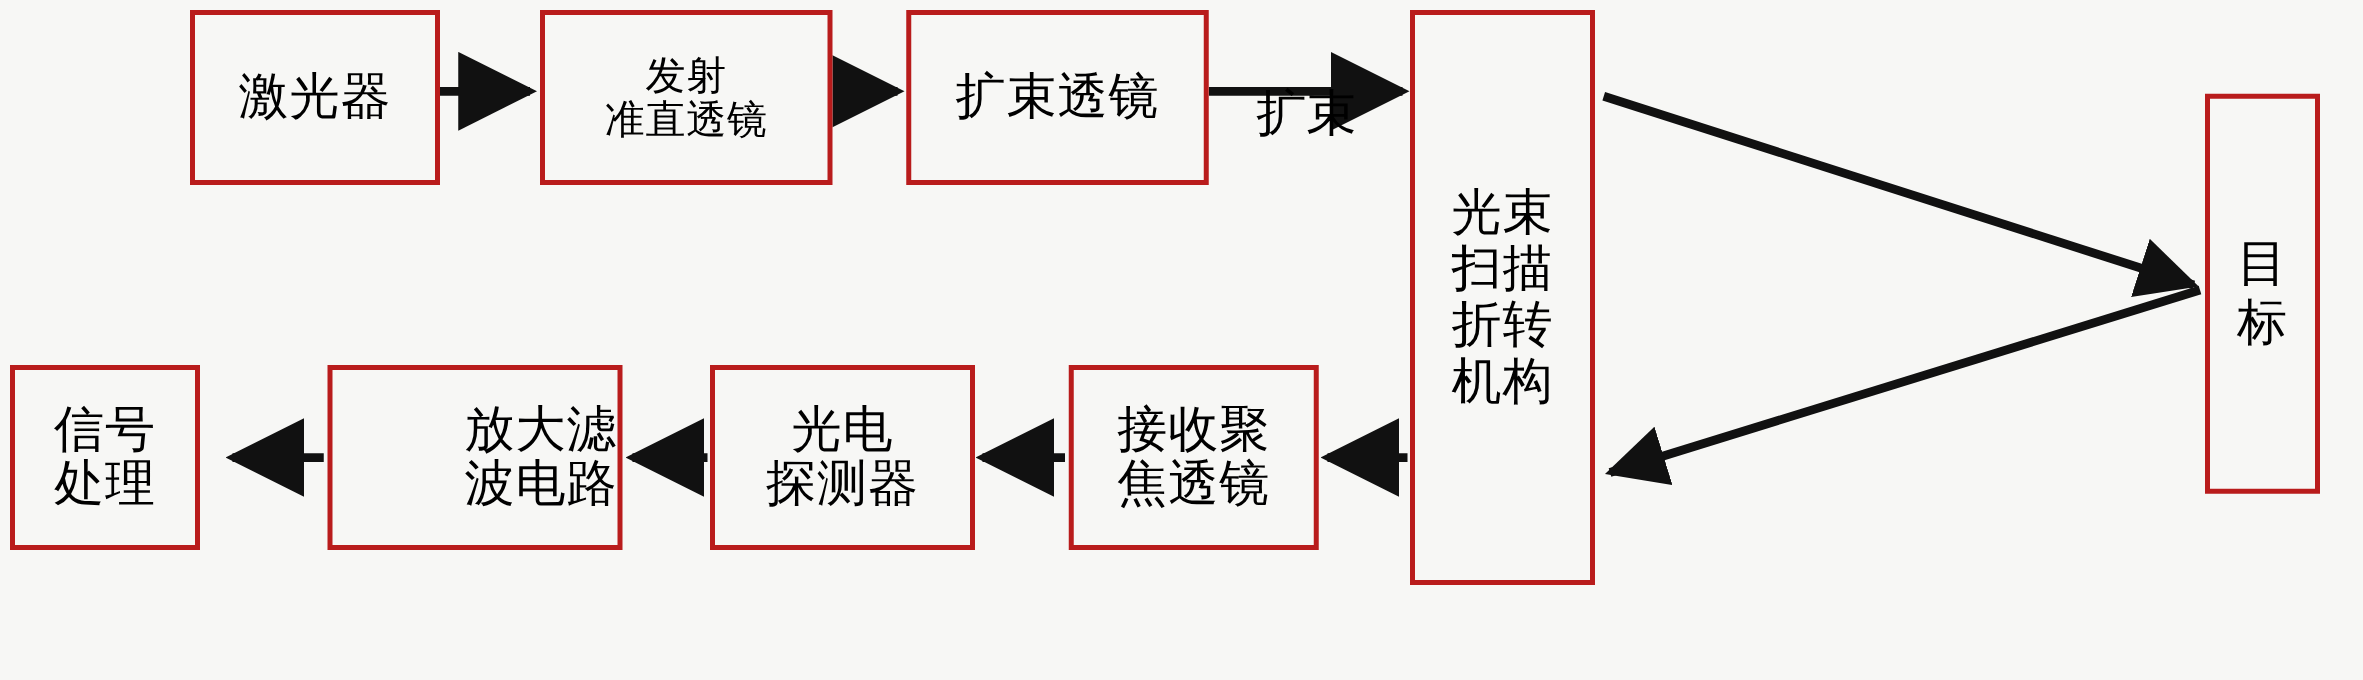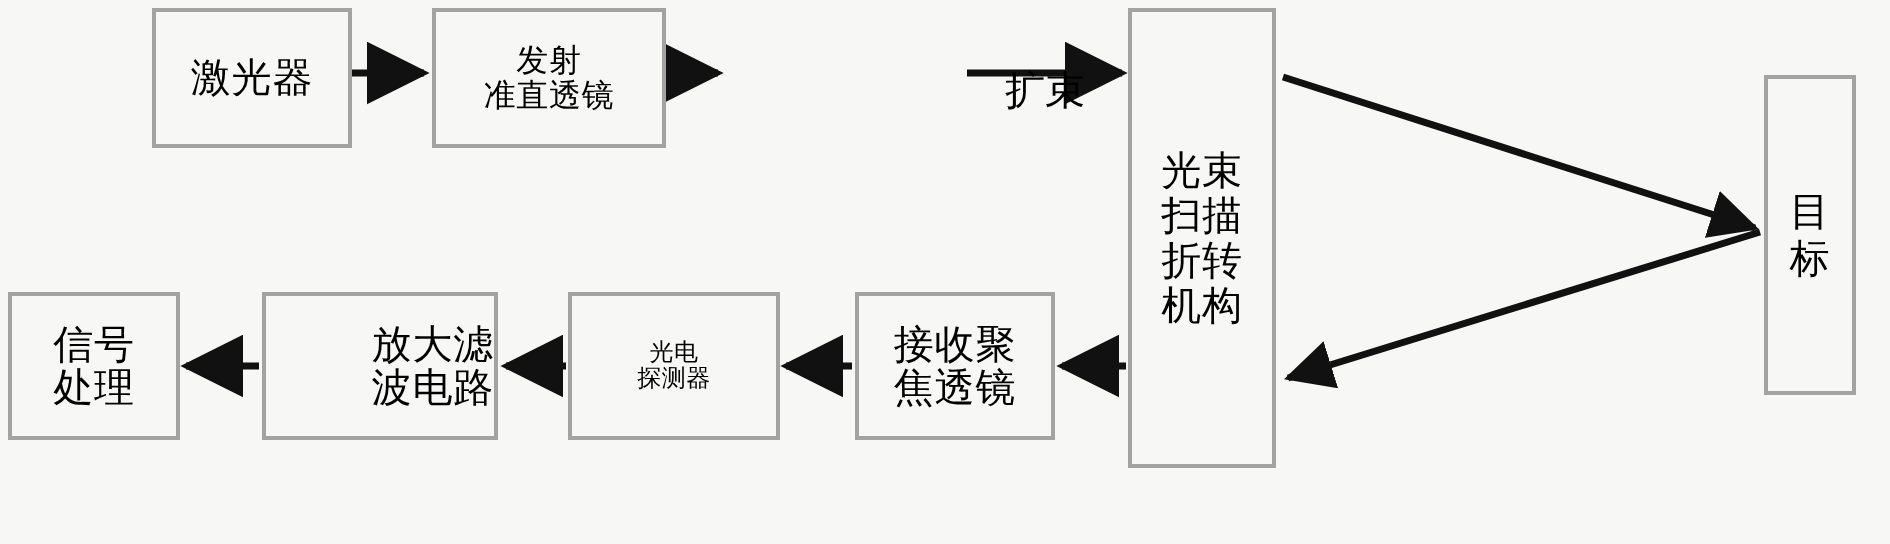--- a/index.html
+++ b/index.html
@@ -7,21 +7,21 @@
     width:1890px;height:544px;
     background:#f7f7f5;
     font-family:"DejaVu Serif","Liberation Serif",serif;
     overflow:hidden;
   }
   #stage{position:relative;width:1890px;height:544px;}
 
   .node{
     position:absolute;
     box-sizing:border-box;
-    border:4px solid #a3a3a3;
+    border:4px solid #b91c1c;
     background:#f7f7f5;
     display:flex;
     align-items:center;
     justify-content:center;
     text-align:center;
     color:#000;
     font-weight:400;
     line-height:1.08;
     letter-spacing:0.02em;
   }
@@ -99,20 +99,25 @@
     </span>
   </div>
 
   <div class="node" style="left:432px;top:8px;width:234px;height:140px;font-size:32px;">
     <span class="lines">
       <span>发射</span>
       <span>准直透镜</span>
     </span>
   </div>
 
+  <div class="node" style="left:725px;top:8px;width:242px;height:140px;font-size:40px;">
+    <span class="lines">
+      <span>扩束透镜</span>
+    </span>
+  </div>
 
   <div class="lbl" style="left:990px;top:16px;width:110px;font-size:40px;">扩束</div>
 
   <div class="node" style="left:1128px;top:8px;width:148px;height:460px;font-size:40px;line-height:1.12;">
     <span class="lines">
       <span>光束</span>
       <span>扫描</span>
       <span>折转</span>
       <span>机构</span>
     </span>
@@ -125,34 +130,34 @@
     </span>
   </div>
 
   <div class="node" style="left:855px;top:292px;width:200px;height:148px;font-size:40px;">
     <span class="lines">
       <span>接收聚</span>
       <span>焦透镜</span>
     </span>
   </div>
 
-  <div class="node" style="left:568px;top:292px;width:212px;height:148px;font-size:24px;">
+  <div class="node" style="left:568px;top:292px;width:212px;height:148px;font-size:40px;">
     <span class="lines">
       <span>光电</span>
       <span>探测器</span>
     </span>
   </div>
 
   <div class="node" style="left:262px;top:292px;width:236px;height:148px;font-size:40px;justify-content:flex-end;">
     <span class="lines">
       <span>放大滤</span>
       <span>波电路</span>
     </span>
   </div>
 
-  <div class="node" style="left:8px;top:292px;width:172px;height:148px;font-size:40px;">
+  <div class="node" style="left:8px;top:292px;width:152px;height:148px;font-size:40px;">
     <span class="lines">
       <span>信号</span>
       <span>处理</span>
     </span>
   </div>
 
 </div>
 
 </body></html>

